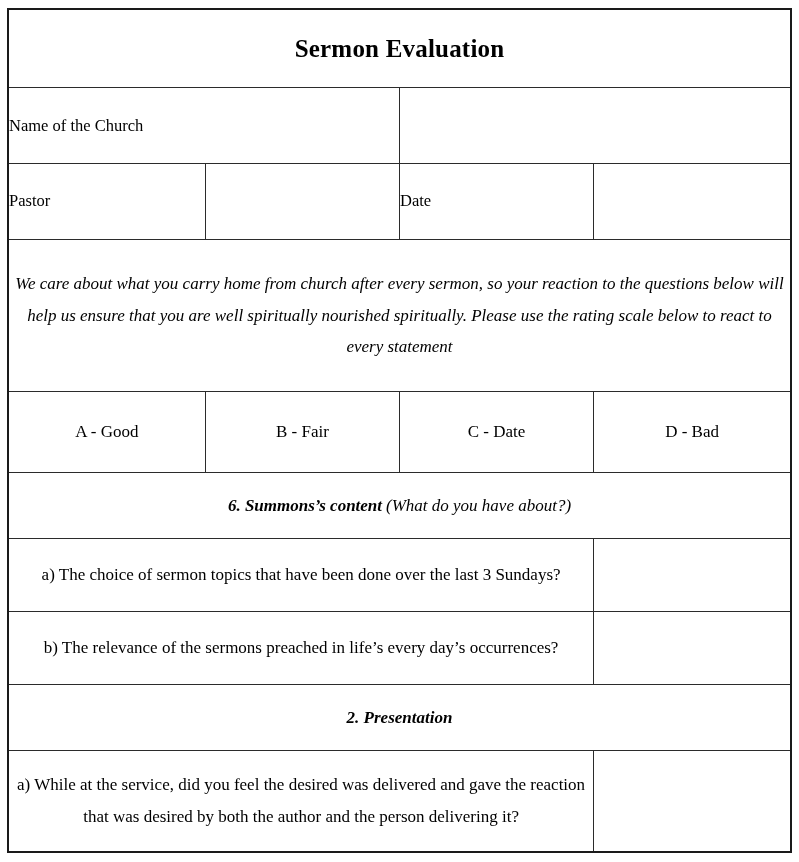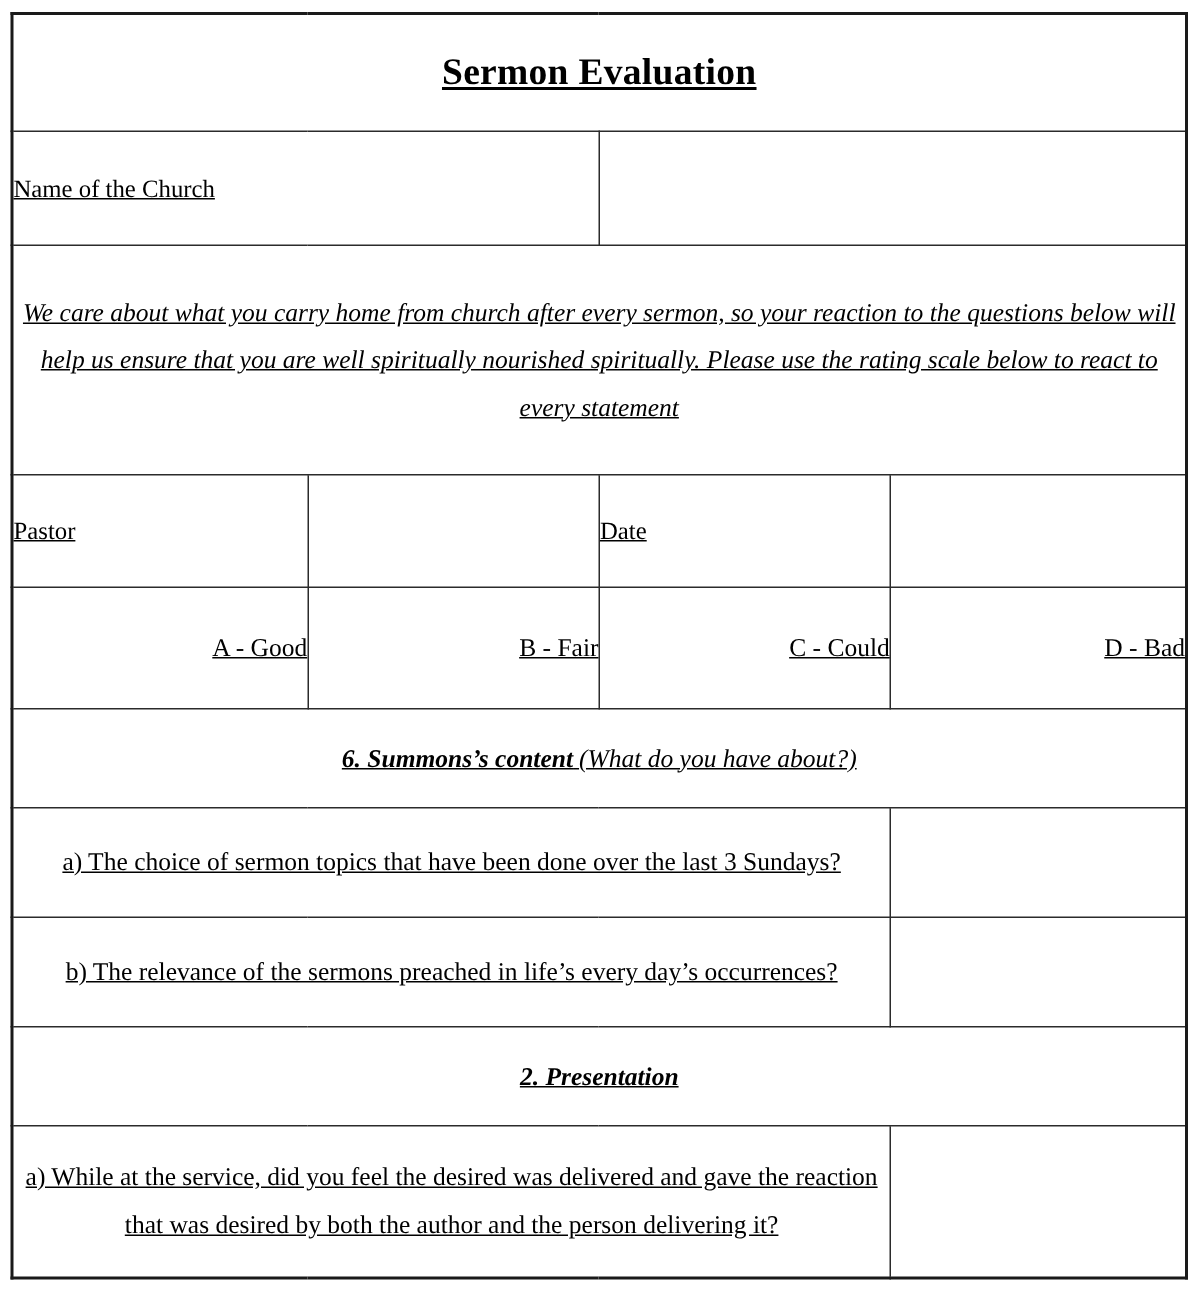--- a/index.html
+++ b/index.html
@@ -37,21 +37,20 @@
   table.form td {
     border: 1px solid #2b2b2b;
     padding: 0;
     vertical-align: middle;
     background: #ffffff;
   }
 
   
   table.form {
     border: 2px solid #1a1a1a;
-    text-decoration: underline;
   }
 
   .blue-dark {
     background: #93b5e1;
   }
   .blue-light {
     background: #cfdff5;
   }
 
   
@@ -85,21 +84,21 @@
   }
   .intro-text {
     font-size: 17px;
     font-style: italic;
     line-height: 1.85;
   }
 
   
   .scale-cell {
     height: 64px;
-    text-align: right;
+    text-align: center;
     font-size: 17px;
   }
 
   
   .section-cell {
     height: 52px;
     text-align: center;
     background: #ffffff;
   }
   .section-num {
@@ -160,36 +159,36 @@
         </td>
       </tr>
 
       <tr>
         <td class="label-cell blue-light" colspan="2">Name of the Church</td>
         <td class="value-cell" colspan="2"></td>
       </tr>
 
 
       <tr>
-        <td class="intro-cell" colspan="4">
-          <div class="intro-text">We care about what you carry home from church after every sermon, so your reaction to the questions below will help us ensure that you are well spiritually nourished spiritually. Please use the rating scale below to react to every statement</div>
-        </td>
-      </tr>
-
-      <tr>
         <td class="label-cell blue-light">Pastor</td>
         <td class="value-cell"></td>
         <td class="label-cell blue-light">Date</td>
         <td class="value-cell"></td>
       </tr>
 
       <tr>
+        <td class="intro-cell" colspan="4">
+          <div class="intro-text">We care about what you carry home from church after every sermon, so your reaction to the questions below will help us ensure that you are well spiritually nourished spiritually. Please use the rating scale below to react to every statement</div>
+        </td>
+      </tr>
+
+      <tr>
         <td class="scale-cell blue-light">A - Good</td>
         <td class="scale-cell blue-light">B - Fair</td>
-        <td class="scale-cell blue-light">C - Could</td>
+        <td class="scale-cell blue-light">C - Date</td>
         <td class="scale-cell blue-light">D - Bad</td>
       </tr>
 
       <tr>
         <td class="section-cell" colspan="4">
           <span class="section-num">6. Summons’s content</span><span>&nbsp;</span><span class="section-sub">(What do you have about?)</span>
         </td>
       </tr>
 
       <tr>

